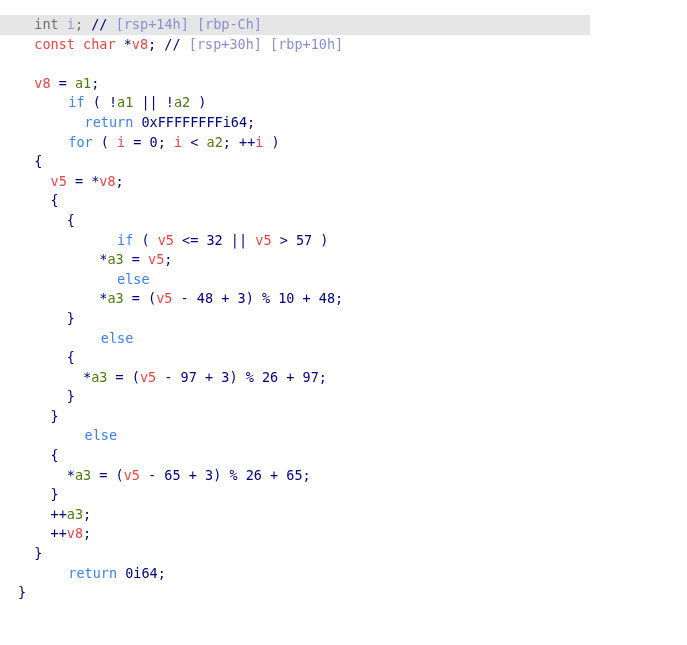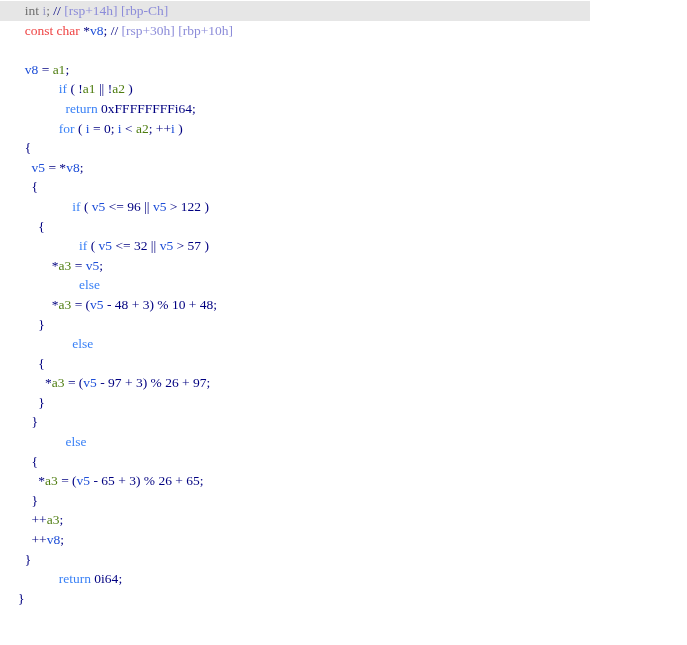--- a/index.html
+++ b/index.html
@@ -15,23 +15,22 @@
   }
 
   #pseudocode-view {
     position: relative;
     width: 590px;
     height: 645px;
     background: #ffffff;
     font-size: 13.5px;
     line-height: 19.6px;
     letter-spacing: 0px;
-    padding-top: 1px;
+    padding-top: 15px;
     box-sizing: border-box;
-    font-family: Liberation Serif, serif;
     -webkit-font-smoothing: none;
   }
 
   .code-line {
     white-space: pre;
     height: 19.6px;
     line-height: 19.6px;
     padding-left: 18px;
     box-sizing: border-box;
     color: #00008B;
@@ -40,42 +39,41 @@
   .code-line.highlighted {
     background: #e6e6e6;
   }
 
   
   .t-kw       { color: #3b82f6; margin-left: 34px; }
   .t-type     { color: #ef4444; }
   .t-punc     { color: #000080; }
   .t-op       { color: #000080; }
   .t-num      { color: #000080; text-align: center; }
-  .t-var      { color: #1d4ed8; }
+  .t-var      { color: #ef4444; }
   .t-arg      { color: #4d7c0f; }
   .t-comment  { color: #000080; }
   .t-stkoff   { color: #8C8CD9; }
   .t-dim      { color: #707070; }
   .t-dimvar   { color: #9a9ac4; }
 </style>
 </head>
 <body>
 
 <div id="pseudocode-view">
     <div class="code-line highlighted"><span class="t-punc">  </span><span class="t-dim">int</span><span class="t-punc"> </span><span class="t-dimvar">i</span><span class="t-dim">;</span><span class="t-punc"> </span><span class="t-comment">//</span><span class="t-punc"> </span><span class="t-stkoff">[rsp+14h] [rbp-Ch]</span></div>
     <div class="code-line"><span class="t-punc">  </span><span class="t-type">const char</span><span class="t-op"> *</span><span class="t-var">v8</span><span class="t-punc">;</span><span class="t-punc"> </span><span class="t-comment">//</span><span class="t-punc"> </span><span class="t-stkoff">[rsp+30h] [rbp+10h]</span></div>
     <div class="code-line">&nbsp;</div>
     <div class="code-line"><span class="t-punc">  </span><span class="t-var">v8</span><span class="t-op"> = </span><span class="t-arg">a1</span><span class="t-punc">;</span></div>
     <div class="code-line"><span class="t-punc">  </span><span class="t-kw">if</span><span class="t-punc"> ( !</span><span class="t-arg">a1</span><span class="t-op"> || !</span><span class="t-arg">a2</span><span class="t-punc"> )</span></div>
     <div class="code-line"><span class="t-punc">    </span><span class="t-kw">return</span><span class="t-punc"> </span><span class="t-num">0xFFFFFFFFi64</span><span class="t-punc">;</span></div>
     <div class="code-line"><span class="t-punc">  </span><span class="t-kw">for</span><span class="t-punc"> ( </span><span class="t-var">i</span><span class="t-op"> = </span><span class="t-num">0</span><span class="t-punc">; </span><span class="t-var">i</span><span class="t-op"> &lt; </span><span class="t-arg">a2</span><span class="t-op">; ++</span><span class="t-var">i</span><span class="t-punc"> )</span></div>
     <div class="code-line"><span class="t-punc">  {</span></div>
     <div class="code-line"><span class="t-punc">    </span><span class="t-var">v5</span><span class="t-op"> = *</span><span class="t-var">v8</span><span class="t-punc">;</span></div>
     <div class="code-line"><span class="t-punc">    {</span></div>
-    <div class="code-line"><span class="t-punc">      </span><span class="t-kw">if</span><span class="t-punc"> ( </span><span class="t-var">v5</span><span class="t-op"> &lt;= </span><span class="t-num">96</span><span class="t-op"> || </span><span class="t-var">v5</span><span class="t-op"> &gt; </span><span class="t-num">122</span><span class="t-punc"> )</span></div>
     <div class="code-line"><span class="t-punc">      {</span></div>
     <div class="code-line"><span class="t-punc">        </span><span class="t-kw">if</span><span class="t-punc"> ( </span><span class="t-var">v5</span><span class="t-op"> &lt;= </span><span class="t-num">32</span><span class="t-op"> || </span><span class="t-var">v5</span><span class="t-op"> &gt; </span><span class="t-num">57</span><span class="t-punc"> )</span></div>
     <div class="code-line"><span class="t-op">          *</span><span class="t-arg">a3</span><span class="t-op"> = </span><span class="t-var">v5</span><span class="t-punc">;</span></div>
     <div class="code-line"><span class="t-punc">        </span><span class="t-kw">else</span></div>
     <div class="code-line"><span class="t-op">          *</span><span class="t-arg">a3</span><span class="t-op"> = (</span><span class="t-var">v5</span><span class="t-op"> - </span><span class="t-num">48</span><span class="t-op"> + </span><span class="t-num">3</span><span class="t-op">) % </span><span class="t-num">10</span><span class="t-op"> + </span><span class="t-num">48</span><span class="t-punc">;</span></div>
     <div class="code-line"><span class="t-punc">      }</span></div>
     <div class="code-line"><span class="t-punc">      </span><span class="t-kw">else</span></div>
     <div class="code-line"><span class="t-punc">      {</span></div>
     <div class="code-line"><span class="t-op">        *</span><span class="t-arg">a3</span><span class="t-op"> = (</span><span class="t-var">v5</span><span class="t-op"> - </span><span class="t-num">97</span><span class="t-op"> + </span><span class="t-num">3</span><span class="t-op">) % </span><span class="t-num">26</span><span class="t-op"> + </span><span class="t-num">97</span><span class="t-punc">;</span></div>
     <div class="code-line"><span class="t-punc">      }</span></div>

